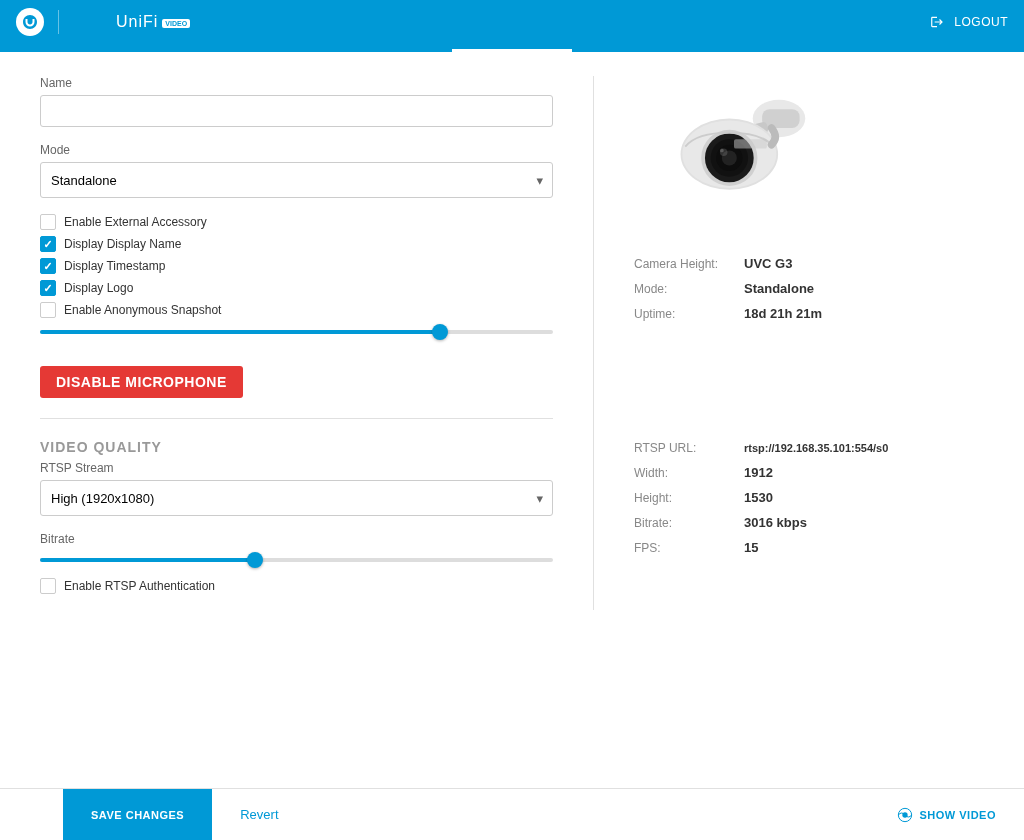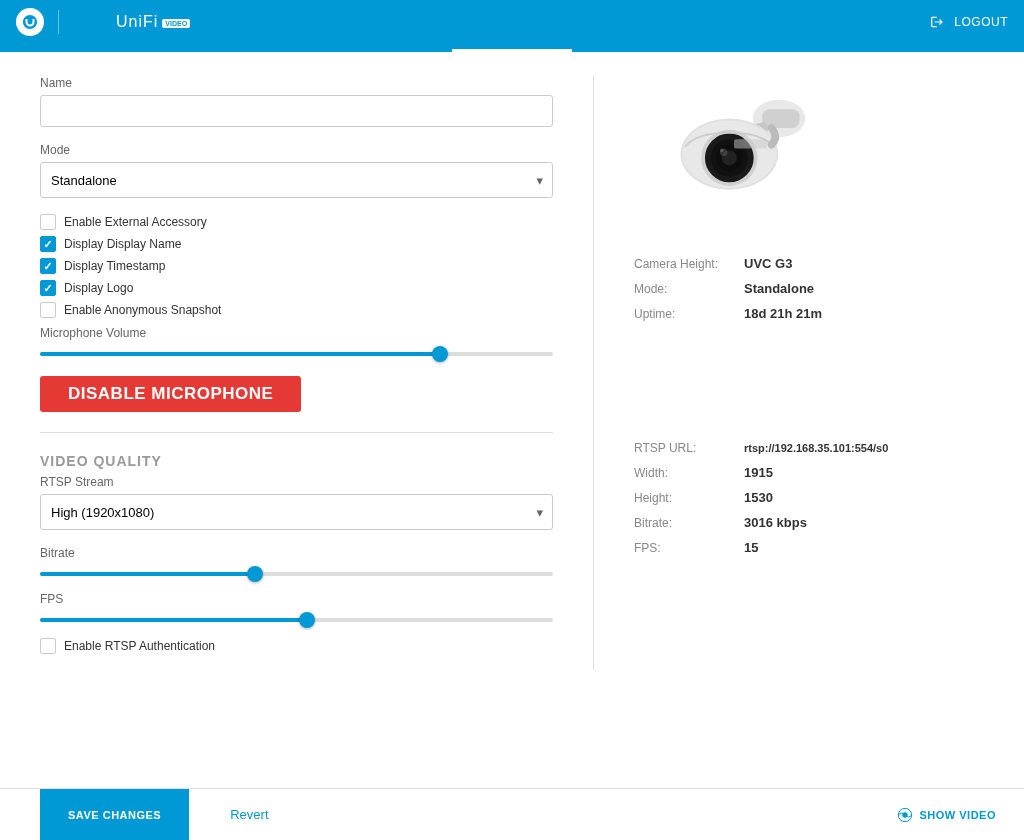--- a/index.html
+++ b/index.html
@@ -202,28 +202,28 @@
       transform: translateY(-50%);
       cursor: pointer;
       box-shadow: 0 1px 3px rgba(0,0,0,0.3);
     }
 
     
     .btn-danger {
       background: #e53935;
       color: white;
       border: none;
-      padding: 8px 28px;
+      padding: 8px 16px;
       border-radius: 3px;
-      font-size: 17px;
+      font-size: 14px;
       font-weight: bold;
       text-transform: uppercase;
       letter-spacing: 0.5px;
       cursor: pointer;
-      margin-top: 8px;
+      margin-top: 20px;
     }
 
     
     .section-divider {
       border: none;
       border-top: 1px solid #e0e0e0;
       margin: 16px 0;
     }
 
     .section-title {
@@ -305,27 +305,28 @@
       background: #0099d6;
       color: white;
       border: none;
       padding: 10px 28px;
       font-size: 11px;
       font-weight: bold;
       text-transform: uppercase;
       letter-spacing: 0.5px;
       cursor: pointer;
       height: 52px;
+      margin-left: 23px;
     }
 
     .btn-revert {
       background: transparent;
       color: #0099d6;
       border: none;
-      padding: 10px 41px;
+      padding: 10px 28px;
       font-size: 13px;
       cursor: pointer;
     }
 
     .btn-show-video {
       display: flex;
       align-items: center;
       gap: 6px;
       color: #0099d6;
       background: transparent;
@@ -442,21 +443,20 @@
           <div class="checkbox-custom checked"></div>
           <span class="checkbox-label">Display Logo</span>
         </div>
         <div class="checkbox-group">
           <div class="checkbox-custom"></div>
           <span class="checkbox-label">Enable Anonymous Snapshot</span>
         </div>
       </div>
 
       <div class="mic-section">
-        <div class="form-label">Microphone Volume</div>
         <div class="slider-container">
           <div class="slider-track">
             <div class="slider-fill" style="width: 78%;"></div>
             <div class="slider-thumb" style="left: calc(78% - 8px);"></div>
           </div>
         </div>
         <button class="btn-danger">DISABLE MICROPHONE</button>
       </div>
 
       <hr class="section-divider" style="margin: 20px 0;">
@@ -479,29 +479,20 @@
         <div class="form-group">
           <label class="form-label">Bitrate</label>
           <div class="slider-container">
             <div class="slider-track">
               <div class="slider-fill" style="width: 42%;"></div>
               <div class="slider-thumb" style="left: calc(42% - 8px);"></div>
             </div>
           </div>
         </div>
 
-        <div class="form-group">
-          <label class="form-label">FPS</label>
-          <div class="slider-container">
-            <div class="slider-track">
-              <div class="slider-fill" style="width: 52%;"></div>
-              <div class="slider-thumb" style="left: calc(52% - 8px);"></div>
-            </div>
-          </div>
-        </div>
 
         <div class="checkbox-group">
           <div class="checkbox-custom"></div>
           <span class="checkbox-label">Enable RTSP Authentication</span>
         </div>
       </div>
     </div>
 
     <div class="divider-v"></div>
 
@@ -550,21 +541,21 @@
         </div>
       </div>
 
       <div class="rtsp-info" style="margin-top: 120px;">
         <div class="info-row">
           <span class="info-key">RTSP URL:</span>
           <span class="info-value" style="font-size: 11px; word-break: break-all;">rtsp://192.168.35.101:554/s0</span>
         </div>
         <div class="info-row">
           <span class="info-key">Width:</span>
-          <span class="info-value">1915</span>
+          <span class="info-value">1912</span>
         </div>
         <div class="info-row">
           <span class="info-key">Height:</span>
           <span class="info-value">1530</span>
         </div>
         <div class="info-row">
           <span class="info-key">Bitrate:</span>
           <span class="info-value">3016 kbps</span>
         </div>
         <div class="info-row">

